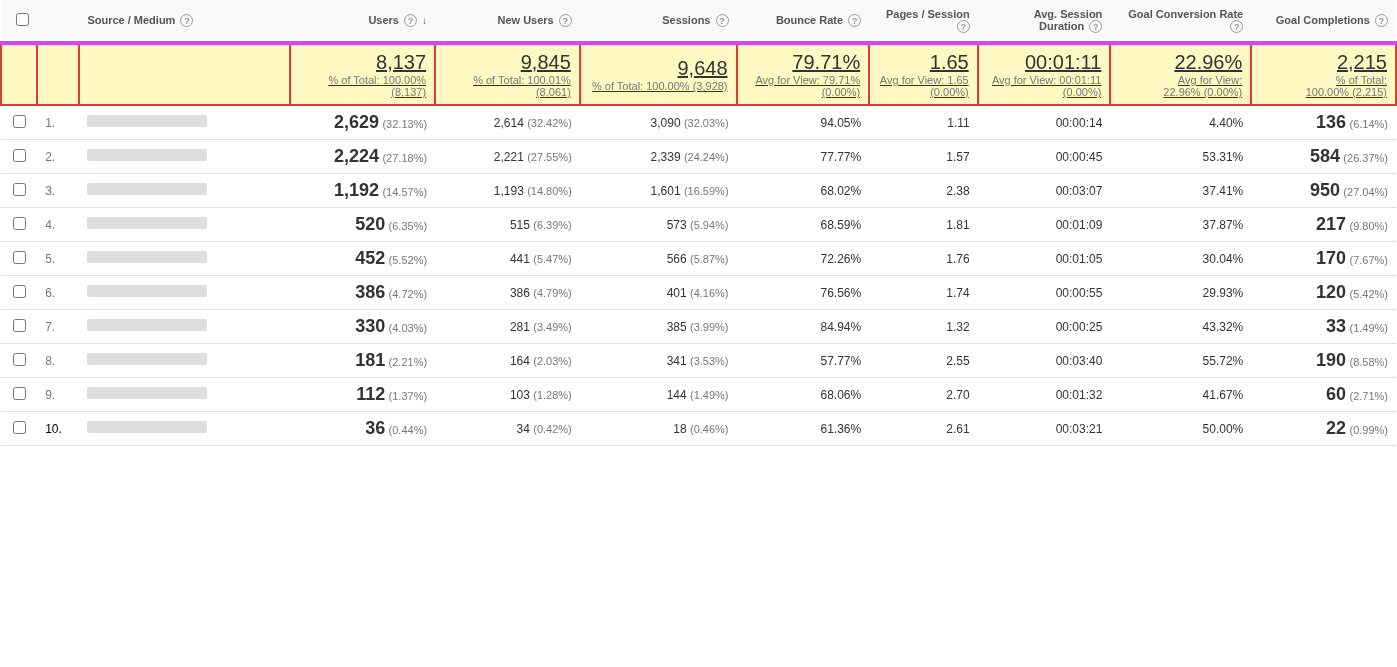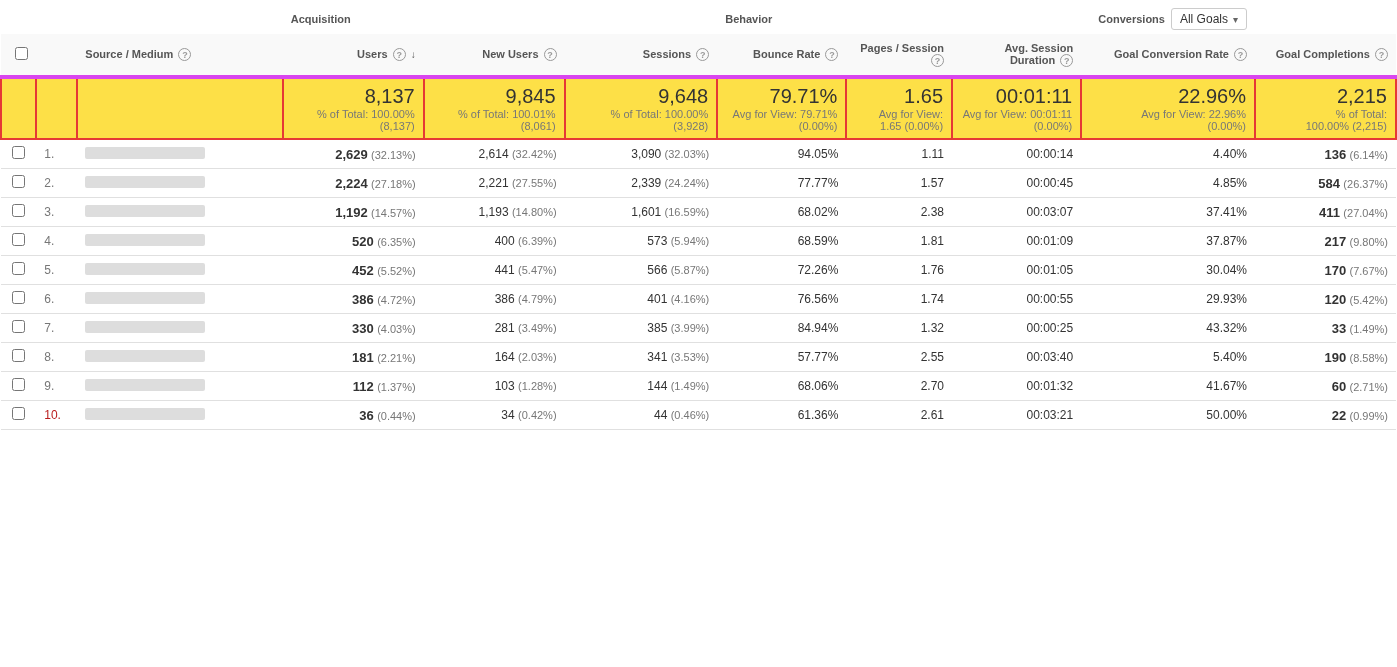--- a/index.html
+++ b/index.html
@@ -12,38 +12,38 @@
     thead tr th, tbody tr td { padding: 6px 8px; border-bottom: 1px solid #e0e0e0; vertical-align: middle; }
     .header-col-row th { background: #f9f9f9; font-size: 11px; color: #555; font-weight: bold; padding: 8px 8px; text-align: right; border-bottom: 4px solid #d946ef; margin-left: 44px; }
     .header-col-row th.left-align { text-align: left; }
     
     
     .section-acq { text-align: left; font-weight: bold; color: #555; font-size: 11px; }
     .section-beh { text-align: left; font-weight: bold; color: #555; font-size: 11px; }
     .section-conv { text-align: right; font-weight: bold; color: #555; font-size: 11px; }
     
     
-    .summary-row td { background: #fde047; border: 2px solid #e53935; }
+    .summary-row td { background: #fef9c3; border: 2px solid #e53935; text-decoration: underline; }
     .summary-row td:first-child { border-left: 2px solid #e53935; }
     .summary-row td:last-child { border-right: 2px solid #e53935; padding-left: 48px; }
     
     
     .col-checkbox { width: 30px; text-align: center; }
     .col-num { width: 35px; text-align: left; color: #777; }
     .col-source { width: 175px; text-align: left; }
     .col-users { width: 120px; text-align: right; }
     .col-newusers { width: 120px; text-align: right; }
     .col-sessions { width: 130px; text-align: right; }
     .col-bouncerate { width: 110px; text-align: right; }
     .col-pages { width: 90px; text-align: right; }
     .col-avgsession { width: 110px; text-align: right; }
     .col-goalconvrate { width: 110px; text-align: right; padding-left: 39px; }
     .col-goalcomp { width: 120px; text-align: right; }
     
-    .main-value { font-size: 13px; font-weight: bold; }
+    .main-value { font-size: 18px; font-weight: bold; }
     .pct-inline { font-size: 11px; color: #777; font-weight: normal; }
     
     .summary-main { font-size: 20px; color: #333; display: block; text-align: right; }
     .summary-sub { font-size: 11px; color: #777; display: block; text-align: right; }
     tbody tr:not(.summary-row) td { font-size: 12px; }
     
     .source-blur { display: inline-block; width: 120px; height: 12px; background: #ddd; border-radius: 2px; }
     
     input[type="checkbox"] { width: 13px; height: 13px; cursor: pointer; }
     
@@ -63,34 +63,20 @@
     
     th.col-source-header { text-align: left; }
   </style>
 </head>
 <body>
 
 <div class="table-wrapper">
   <table>
     <thead>
 
-      <tr class="header-section-row">
-        <th class="col-checkbox"></th>
-        <th class="col-num"></th>
-        <th class="col-source left-align"></th>
-        <th colspan="3" class="section-acq">Acquisition</th>
-        <th colspan="3" class="section-beh">Behavior</th>
-        <th colspan="2" style="text-align:right; display:flex; align-items:center; justify-content:flex-end; gap:6px;">
-          <span class="section-conv">Conversions</span>
-          <button class="all-goals-btn">
-            <span>All Goals</span>
-            <span class="chevron">▾</span>
-          </button>
-        </th>
-      </tr>
 
       <tr class="header-col-row">
         <th class="col-checkbox">
           <input type="checkbox" style="">
         </th>
         <th class="col-num"></th>
         <th class="col-source left-align col-source-header">
           <span>Source / Medium</span>
           <span class="info-icon">?</span>
         </th>
@@ -229,21 +215,21 @@
       <td class="col-bouncerate">
         <span>77.77%</span>
       </td>
       <td class="col-pages">
         <span>1.57</span>
       </td>
       <td class="col-avgsession">
         <span>00:00:45</span>
       </td>
       <td class="col-goalconvrate">
-        <span>4.85%</span>
+        <span>53.31%</span>
       </td>
       <td class="col-goalcomp">
         <span class="main-value">584</span>
         <span class="pct-inline"> (26.37%)</span>
       </td>
     </tr>
         <tr>
       <td class="col-checkbox">
         <input type="checkbox" style="">
       </td>
@@ -269,38 +255,38 @@
       <td class="col-pages">
         <span>2.38</span>
       </td>
       <td class="col-avgsession">
         <span>00:03:07</span>
       </td>
       <td class="col-goalconvrate">
         <span>37.41%</span>
       </td>
       <td class="col-goalcomp">
-        <span class="main-value">411</span>
+        <span class="main-value">950</span>
         <span class="pct-inline"> (27.04%)</span>
       </td>
     </tr>
         <tr>
       <td class="col-checkbox">
         <input type="checkbox" style="">
       </td>
       <td class="col-num" style="color:#777;font-size:12px;">4.</td>
       <td class="col-source">
         <span class="source-blur"></span>
       </td>
       <td class="col-users">
         <span class="main-value">520</span>
         <span class="pct-inline"> (6.35%)</span>
       </td>
       <td class="col-newusers">
-        <span>400</span>
+        <span>515</span>
         <span class="pct-inline"> (6.39%)</span>
       </td>
       <td class="col-sessions">
         <span>573</span>
         <span class="pct-inline"> (5.94%)</span>
       </td>
       <td class="col-bouncerate">
         <span>68.59%</span>
       </td>
       <td class="col-pages">
@@ -451,21 +437,21 @@
       <td class="col-bouncerate">
         <span>57.77%</span>
       </td>
       <td class="col-pages">
         <span>2.55</span>
       </td>
       <td class="col-avgsession">
         <span>00:03:40</span>
       </td>
       <td class="col-goalconvrate">
-        <span>5.40%</span>
+        <span>55.72%</span>
       </td>
       <td class="col-goalcomp">
         <span class="main-value">190</span>
         <span class="pct-inline"> (8.58%)</span>
       </td>
     </tr>
         <tr>
       <td class="col-checkbox">
         <input type="checkbox" style="">
       </td>
@@ -499,34 +485,34 @@
       </td>
       <td class="col-goalcomp">
         <span class="main-value">60</span>
         <span class="pct-inline"> (2.71%)</span>
       </td>
     </tr>
         <tr>
       <td class="col-checkbox">
         <input type="checkbox" style="">
       </td>
-      <td class="col-num" style="color:#b91c1c;font-size:12px;">10.</td>
+      <td class="col-num" style="color:#000000;font-size:12px;">10.</td>
       <td class="col-source">
         <span class="source-blur"></span>
       </td>
       <td class="col-users">
         <span class="main-value">36</span>
         <span class="pct-inline"> (0.44%)</span>
       </td>
       <td class="col-newusers">
         <span>34</span>
         <span class="pct-inline"> (0.42%)</span>
       </td>
       <td class="col-sessions">
-        <span>44</span>
+        <span>18</span>
         <span class="pct-inline"> (0.46%)</span>
       </td>
       <td class="col-bouncerate">
         <span>61.36%</span>
       </td>
       <td class="col-pages">
         <span>2.61</span>
       </td>
       <td class="col-avgsession">
         <span>00:03:21</span>

